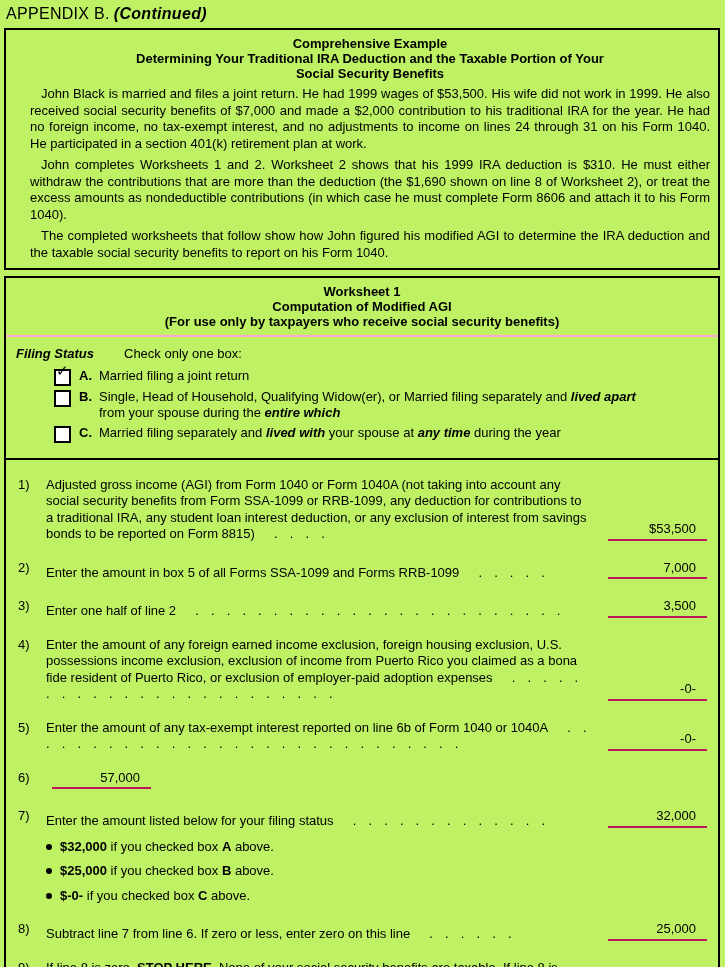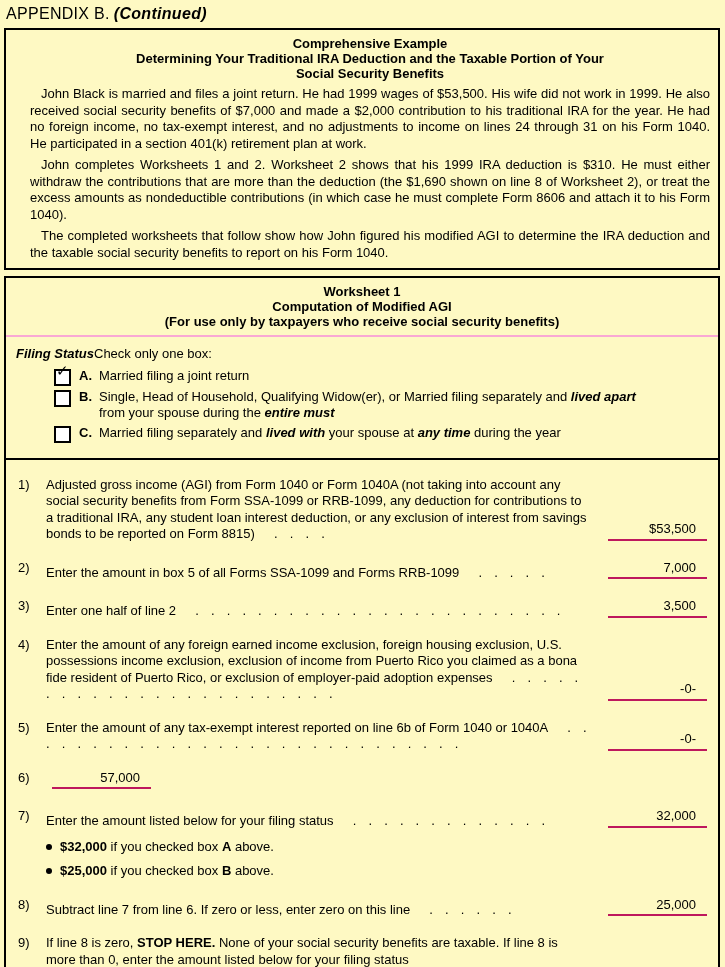--- a/index.html
+++ b/index.html
@@ -1,32 +1,32 @@
 <!DOCTYPE html>
 <html><head>
 <meta charset="utf-8">
 <style>
   html,body{margin:0;padding:0;background:#ffffff;}
   .page{
     width:725px;height:967px;box-sizing:border-box;
     padding:2px 5px 0 4px;
     font-family:"Liberation Sans",sans-serif;
     font-size:13px;line-height:16.5px;color:#000;
-    overflow:hidden;background:#fef9c3;
+    overflow:hidden;background:#bef264;
   }
   .appendix-title{font-size:16px;line-height:21px;margin:1px 0 4px 2px;letter-spacing:.3px;}
   .appendix-title .cont{font-style:italic;font-weight:bold;margin-left:4px;}
   .box{border:2px solid #000;}
   .example-box{padding:4px 8px 2px 24px;margin-bottom:6px;}
   .box-header{text-align:center;font-weight:bold;line-height:15px;margin:2px 0 5px 0;}
   .para{margin:4px 0 5px 0;text-indent:11px;text-align:justify;}
   .ws-header{padding:6px 8px;border-bottom:2px solid #f9a8d4;text-align:center;font-weight:bold;line-height:15px;}
   .fs-section{padding:9px 8px 12px 10px;border-bottom:2px solid #000;}
   .fs-head{margin-bottom:5px;}
-  .fs-label{font-weight:bold;font-style:italic;margin-right:0;}
+  .fs-label{font-weight:bold;font-style:italic;margin-right:30px;}
   .fs-option{display:flex;align-items:flex-start;margin:3px 0 3px 38px;}
   .cb{flex:0 0 13px;width:13px;height:13px;border:2px solid #000;position:relative;margin-top:1px;background:#fff;}
   .cb .tick{display:none;position:absolute;top:-8px;left:0px;font-size:15px;line-height:15px;font-weight:normal;}
   .cb.checked .tick{display:block;}
   .fs-letter{font-weight:bold;margin:0 7px 0 8px;white-space:nowrap;}
   .fs-text{max-width:555px;}
   .lines-section{padding:17px 5px 4px 12px;}
   .ws-row{margin-bottom:17px;}
   .ws-line{display:flex;align-items:flex-end;}
   .ws-num{flex:0 0 28px;align-self:flex-start;}
@@ -75,21 +75,21 @@
       <div class="fs-option">
         <span class="cb checked">
             <span class="tick">✓</span>
           </span>
         <span class="fs-letter">A.</span>
         <span class="fs-text"><span>Married filing a joint return</span></span>
       </div>
       <div class="fs-option">
         <span class="cb"></span>
         <span class="fs-letter">B.</span>
-        <span class="fs-text"><span>Single, Head of Household, Qualifying Widow(er), or Married filing separately and </span><span class="seg-bi">lived apart</span><span> from your spouse during the </span><span class="seg-bi">entire must</span></span>
+        <span class="fs-text"><span>Single, Head of Household, Qualifying Widow(er), or Married filing separately and </span><span class="seg-bi">lived apart</span><span> from your spouse during the </span><span class="seg-bi">entire which</span></span>
       </div>
       <div class="fs-option">
         <span class="cb"></span>
         <span class="fs-letter">C.</span>
         <span class="fs-text"><span>Married filing separately and </span><span class="seg-bi">lived with</span><span> your spouse at </span><span class="seg-bi">any time</span><span> during the year</span></span>
       </div>
     </div>
 
     <div class="lines-section">
 
@@ -160,20 +160,24 @@
         </div>
         <div class="ws-bullets">
           <div class="ws-bullet">
               <span class="bdot"></span>
               <span><span class="seg-b">$32,000</span><span> if you checked box </span><span class="seg-b">A</span><span> above.</span></span>
             </div>
           <div class="ws-bullet">
               <span class="bdot"></span>
               <span><span class="seg-b">$25,000</span><span> if you checked box </span><span class="seg-b">B</span><span> above.</span></span>
             </div>
+          <div class="ws-bullet">
+              <span class="bdot"></span>
+              <span><span class="seg-b">$-0-</span><span> if you checked box </span><span class="seg-b">C</span><span> above.</span></span>
+            </div>
         </div>
       </div>
 
       <div class="ws-row">
         <div class="ws-line">
           <span class="ws-num">8)</span>
           <span class="ws-mid">
               <span class="ws-text"><span><span>Subtract line 7 from line 6. If zero or less, enter zero on this line</span></span><span class="ldr"> . . . . . .</span></span>
             </span>
           <span class="ws-amount">25,000</span>

